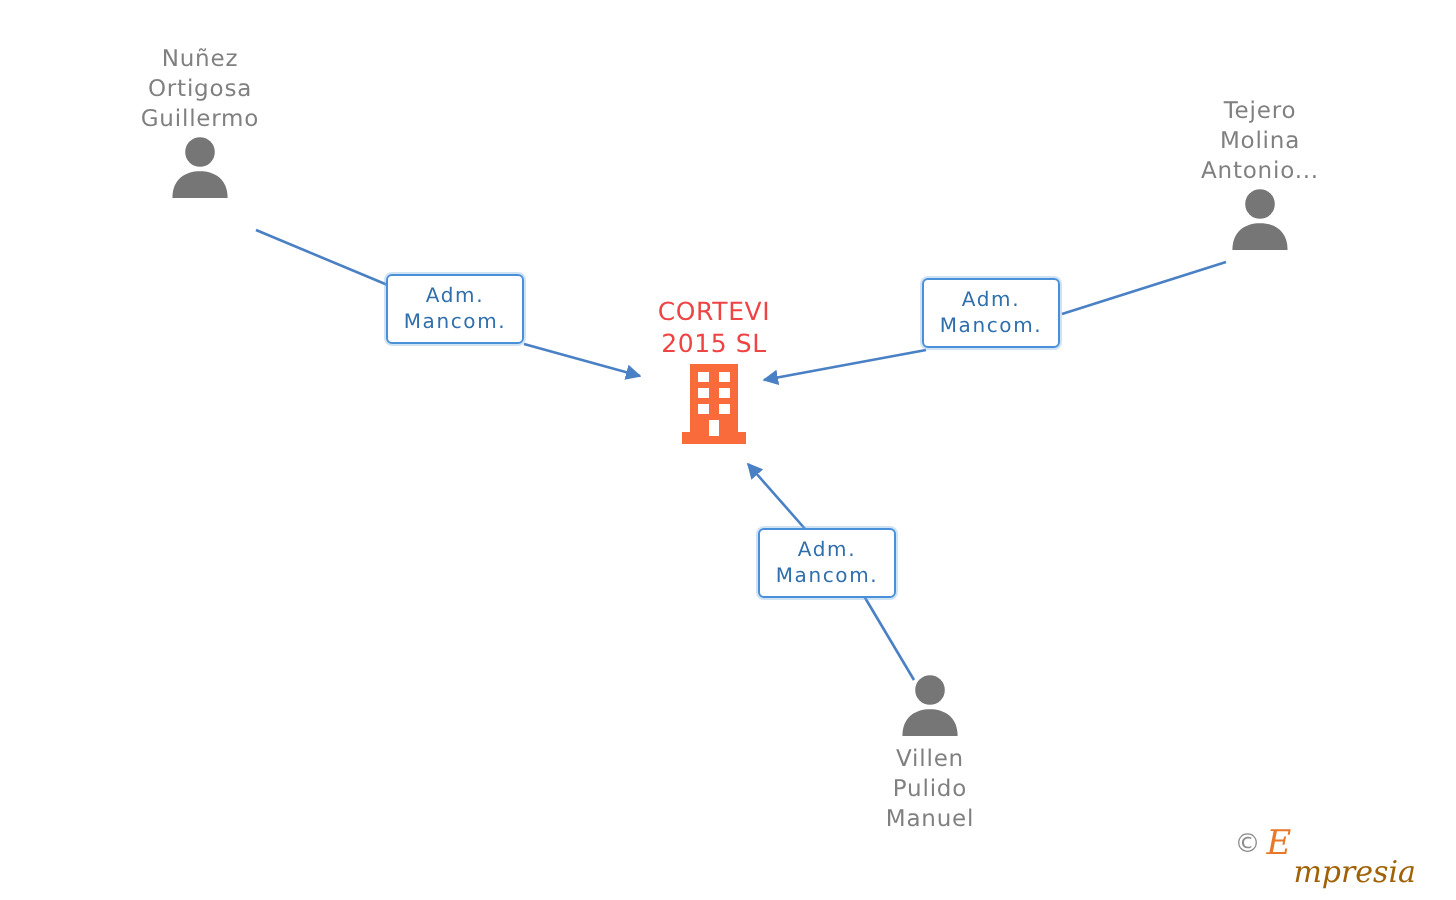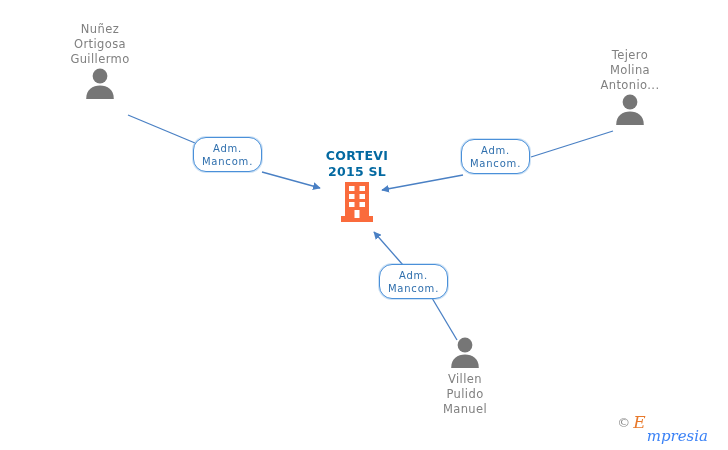--- a/index.html
+++ b/index.html
@@ -45,37 +45,37 @@
 
   
   .company {
     position: absolute;
     width: 150px;
     text-align: center;
   }
   .company-label {
     font-size: 12.5px;
     line-height: 16px;
-    color: #0369a1;
-    font-weight: 700;
+    color: #ef4444;
+    font-weight: 400;
     letter-spacing: 0.3px;
     white-space: pre-line;
   }
   .company-icon {
     display: block;
     margin: 2px auto 0 auto;
   }
 
   
   .rel-box {
     position: absolute;
     box-sizing: border-box;
     background: #ffffff;
     border: 1px solid #4a90d9;
-    border-radius: 13px;
+    border-radius: 3px;
     box-shadow: 0 0 0 1px rgba(120,175,225,0.35);
     display: flex;
     flex-direction: column;
     align-items: center;
     justify-content: center;
     padding: 3px 4px;
   }
   .rel-line {
     font-size: 10px;
     line-height: 13px;
@@ -103,21 +103,21 @@
     font-style: italic;
     font-size: 17px;
     color: #e8792b;
     line-height: 1;
     margin-right: -2px;
   }
   .wm-rest {
     font-family: "DejaVu Serif", serif;
     font-style: italic;
     font-size: 15px;
-    color: #3b82f6;
+    color: #a16207;
     line-height: 1;
     margin-top: 28px;
   }
 </style>
 </head>
 <body>
 
 <div id="canvas">
 
   <svg id="edges" viewBox="0 0 728 450" xmlns="http://www.w3.org/2000/svg">

